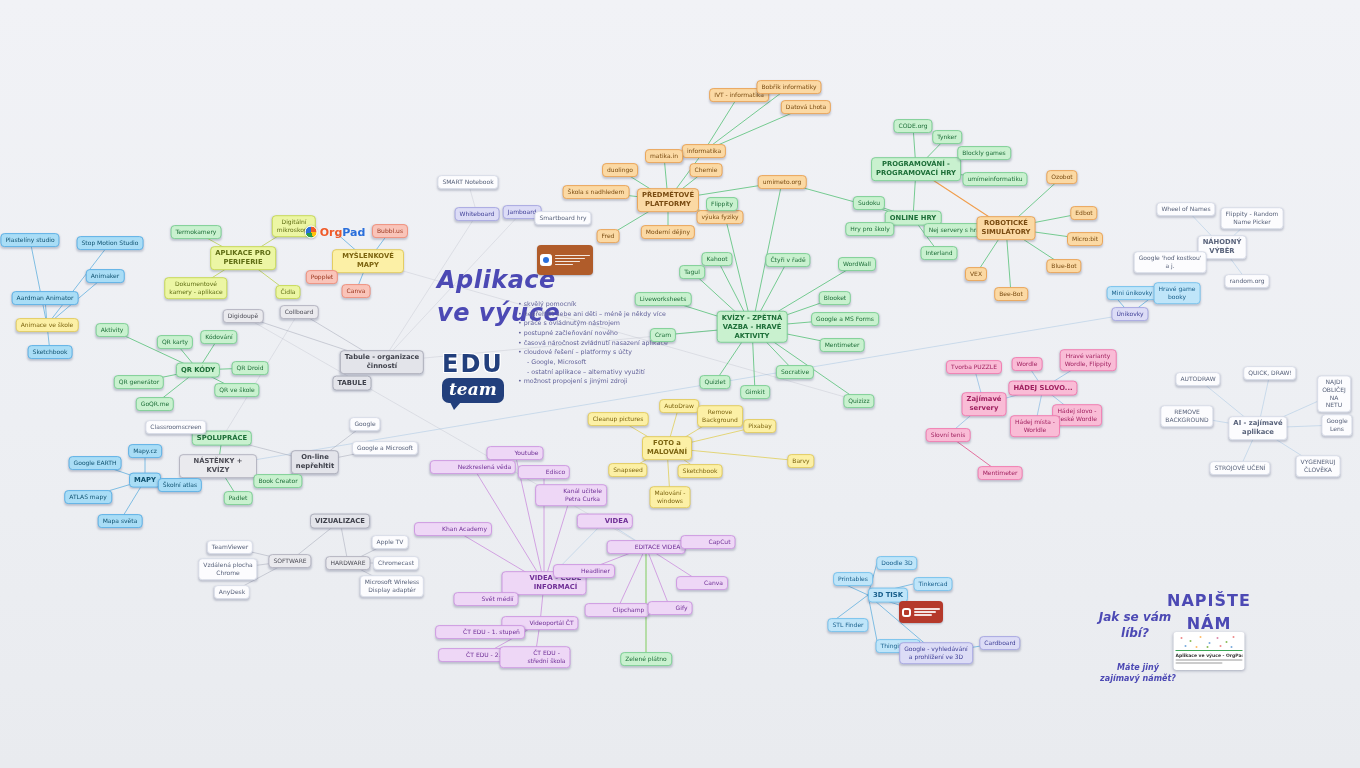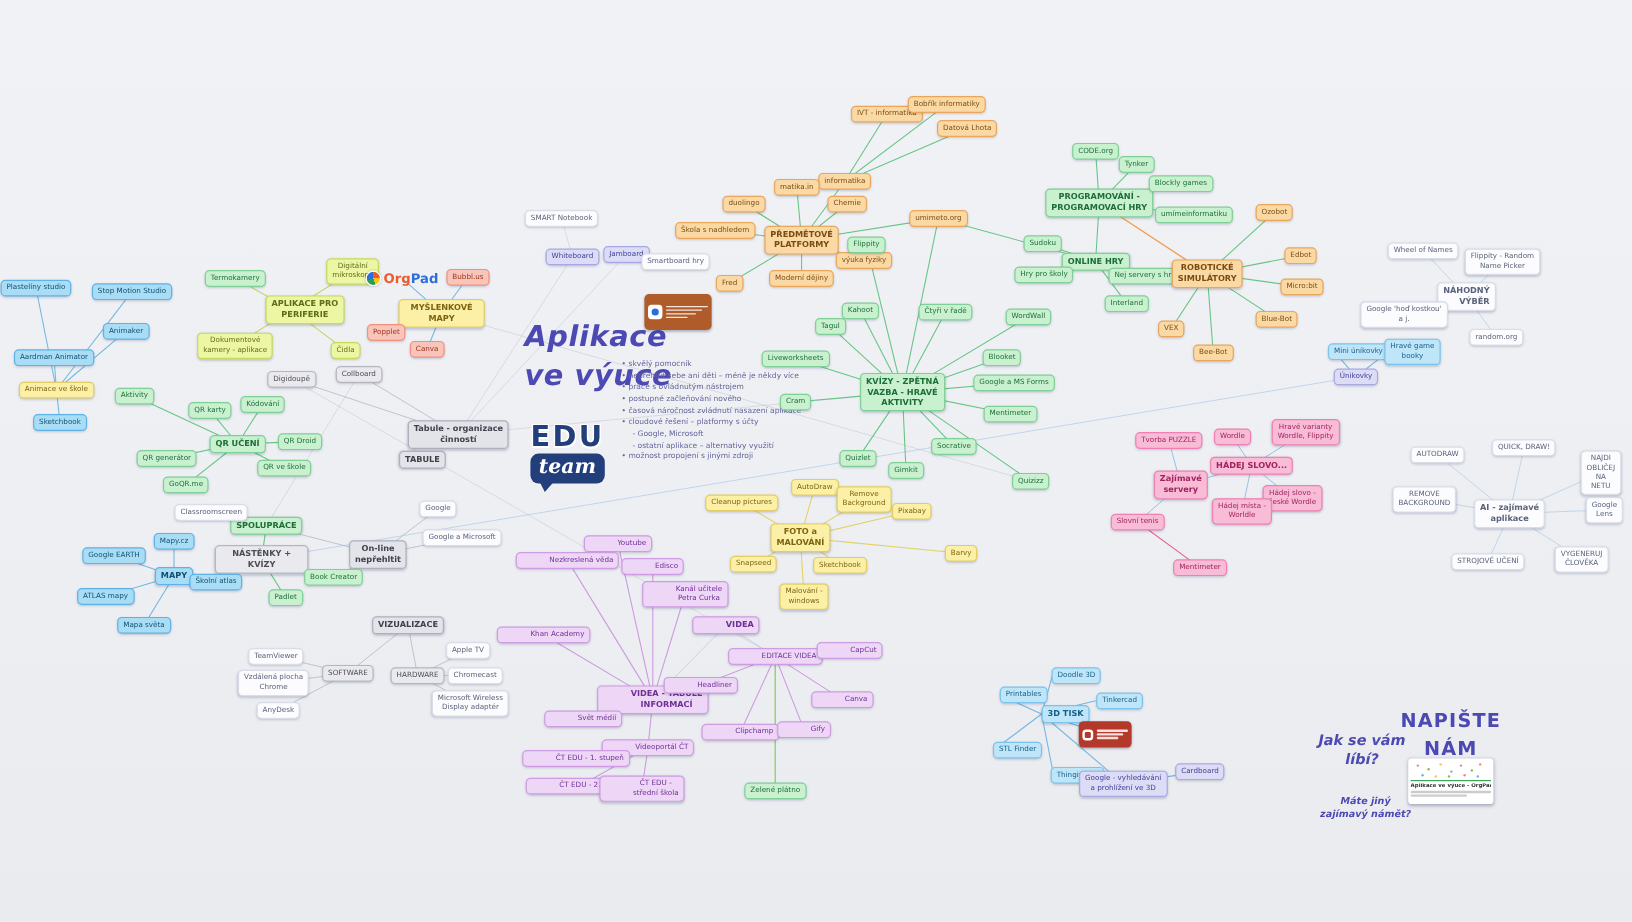--- a/index.html
+++ b/index.html
@@ -274,42 +274,42 @@
 
   <div class="op-preview" style="left:1209px;top:651px;">
     <div class="op-thumb">
       <div class="op-dot"></div>
     </div>
     <div class="op-caption">Aplikace ve výuce - OrgPad</div>
     <div class="op-sub"></div>
     <div class="op-sub s2"></div>
   </div>
 
-<div class="node s-yg hdr" style="max-width: 62px; left: 243px; top: 258px; position: absolute; margin-left: 11px;">APLIKACE PRO
+<div class="node s-yg hdr" style="max-width: 62px; left: 243px; top: 258px; position: absolute;">APLIKACE PRO
 PERIFERIE</div>
     <div class="node s-g" style="left: 196px; top: 232px; position: absolute;">Termokamery</div>
     <div class="node s-yg" style="left: 294px; top: 226px; position: absolute;">Digitální
 mikroskopy</div>
     <div class="node s-yg" style="left: 196px; top: 288px; position: absolute;">Dokumentové
 kamery - aplikace</div>
     <div class="node s-yg" style="left: 288px; top: 292px; position: absolute;">Čidla</div>
     <div class="node s-y hdr" style="max-width: 62px; left: 368px; top: 261px; position: absolute;">MYŠLENKOVÉ MAPY</div>
     <div class="node s-sal" style="left: 390px; top: 231px; position: absolute;">Bubbl.us</div>
     <div class="node s-sal" style="left: 322px; top: 277px; position: absolute;">Popplet</div>
     <div class="node s-sal" style="left: 356px; top: 291px; position: absolute;">Canva</div>
     <div class="node s-wh" style="max-width: 58px; left: 468px; top: 182px; position: absolute;">SMART Notebook</div>
     <div class="node s-lav" style="left: 477px; top: 214px; position: absolute;">Whiteboard</div>
     <div class="node s-lav" style="left: 522px; top: 212px; position: absolute;">Jamboard</div>
     <div class="node s-wh" style="max-width: 58px; left: 563px; top: 218px; position: absolute;">Smartboard hry</div>
     <div class="node s-gy" style="left: 243px; top: 316px; position: absolute;">Digidoupě</div>
     <div class="node s-gy" style="left: 299px; top: 312px; position: absolute;">Collboard</div>
     <div class="node s-gyb hdr" style="max-width: 82px; left: 382px; top: 362px; position: absolute;">Tabule - organizace
 činností</div>
     <div class="node s-gyb hdr" style="left: 352px; top: 383px; position: absolute;">TABULE</div>
-    <div class="node s-g hdr" style="left: 198px; top: 370px; position: absolute;">QR UČENÍ</div>
+    <div class="node s-g hdr" style="left: 198px; top: 370px; position: absolute;">QR KÓDY</div>
     <div class="node s-g" style="left: 112px; top: 330px; position: absolute;">Aktivity</div>
     <div class="node s-g" style="left: 175px; top: 342px; position: absolute;">QR karty</div>
     <div class="node s-g" style="left: 219px; top: 337px; position: absolute;">Kódování</div>
     <div class="node s-g" style="left: 250px; top: 368px; position: absolute;">QR Droid</div>
     <div class="node s-g" style="left: 139px; top: 382px; position: absolute;">QR generátor</div>
     <div class="node s-g" style="left: 237px; top: 390px; position: absolute;">QR ve škole</div>
     <div class="node s-g" style="left: 155px; top: 404px; position: absolute;">GoQR.me</div>
     <div class="node s-y" style="max-width: 62px; left: 47px; top: 325px; position: absolute;">Animace ve škole</div>
     <div class="node s-b" style="max-width: 60px; left: 30px; top: 240px; position: absolute;">Plastelíny studio</div>
     <div class="node s-b" style="max-width: 68px; left: 110px; top: 243px; position: absolute;">Stop Motion Studio</div>
@@ -378,21 +378,21 @@
     <div class="node s-y" style="left: 679px; top: 406px; position: absolute;">AutoDraw</div>
     <div class="node s-y" style="left: 720px; top: 416px; position: absolute;">Remove
 Background</div>
     <div class="node s-y" style="left: 760px; top: 426px; position: absolute;">Pixabay</div>
     <div class="node s-y" style="max-width: 62px; left: 618px; top: 419px; position: absolute;">Cleanup pictures</div>
     <div class="node s-y" style="left: 628px; top: 470px; position: absolute;">Snapseed</div>
     <div class="node s-y" style="left: 700px; top: 471px; position: absolute;">Sketchbook</div>
     <div class="node s-y" style="left: 670px; top: 497px; position: absolute;">Malování -
 windows</div>
     <div class="node s-y" style="left: 801px; top: 461px; position: absolute;">Barvy</div>
-    <div class="node s-pu hdr" style="max-width: 62px; left: 544px; top: 583px; position: absolute;">VIDEA - TABULE
+    <div class="node s-pu hdr" style="max-width: 62px; left: 544px; top: 583px; position: absolute;">VIDEA - CODE
 INFORMACÍ</div>
     <div class="node s-pu" style="left: 515px; top: 453px; position: absolute;">Youtube</div>
     <div class="node s-pu" style="left: 544px; top: 472px; position: absolute;">Edisco</div>
     <div class="node s-pu" style="left: 571px; top: 495px; position: absolute;">Kanál učitele
 Petra Curka</div>
     <div class="node s-pu" style="max-width: 64px; left: 473px; top: 467px; position: absolute;">Nezkreslená věda</div>
     <div class="node s-pu" style="max-width: 58px; left: 453px; top: 529px; position: absolute;">Khan Academy</div>
     <div class="node s-pu" style="left: 486px; top: 599px; position: absolute;">Svět médií</div>
     <div class="node s-pu" style="max-width: 58px; left: 540px; top: 623px; position: absolute;">Videoportál ČT</div>
     <div class="node s-pu" style="max-width: 66px; left: 480px; top: 632px; position: absolute;">ČT EDU - 1. stupeň</div>
@@ -419,21 +419,21 @@
     <div class="node s-g" style="max-width: 70px; left: 958px; top: 230px; position: absolute;">Nej servery s hrami</div>
     <div class="node s-g" style="left: 939px; top: 253px; position: absolute;">Interland</div>
     <div class="node s-o hdr" style="max-width: 58px; left: 1006px; top: 228px; position: absolute;">ROBOTICKÉ
 SIMULÁTORY</div>
     <div class="node s-o" style="left: 1062px; top: 177px; position: absolute;">Ozobot</div>
     <div class="node s-o" style="left: 1084px; top: 213px; position: absolute;">Edbot</div>
     <div class="node s-o" style="left: 1085px; top: 239px; position: absolute;">Micro:bit</div>
     <div class="node s-o" style="left: 1064px; top: 266px; position: absolute;">Blue-Bot</div>
     <div class="node s-o" style="left: 976px; top: 274px; position: absolute;">VEX</div>
     <div class="node s-o" style="left: 1011px; top: 294px; position: absolute;">Bee-Bot</div>
-    <div class="node s-wh hdr" style="left: 1222px; top: 247px; position: absolute; text-align: right;">NÁHODNÝ
+    <div class="node s-wh hdr" style="left: 1222px; top: 247px; position: absolute;">NÁHODNÝ
 VÝBĚR</div>
     <div class="node s-wh" style="max-width: 62px; left: 1186px; top: 209px; position: absolute;">Wheel of Names</div>
     <div class="node s-wh" style="max-width: 64px; left: 1252px; top: 218px; position: absolute;">Flippity - Random
 Name Picker</div>
     <div class="node s-wh" style="max-width: 70px; left: 1170px; top: 262px; position: absolute;">Google 'hoď kostkou'
 a j.</div>
     <div class="node s-wh" style="left: 1247px; top: 281px; position: absolute;">random.org</div>
     <div class="node s-lav" style="left: 1130px; top: 314px; position: absolute;">Únikovky</div>
     <div class="node s-lb" style="max-width: 56px; left: 1112px; top: 293px; position: absolute;">Mini únikovky</div>
     <div class="node s-lb" style="left: 1157px; top: 293px; position: absolute;">Hravé game

